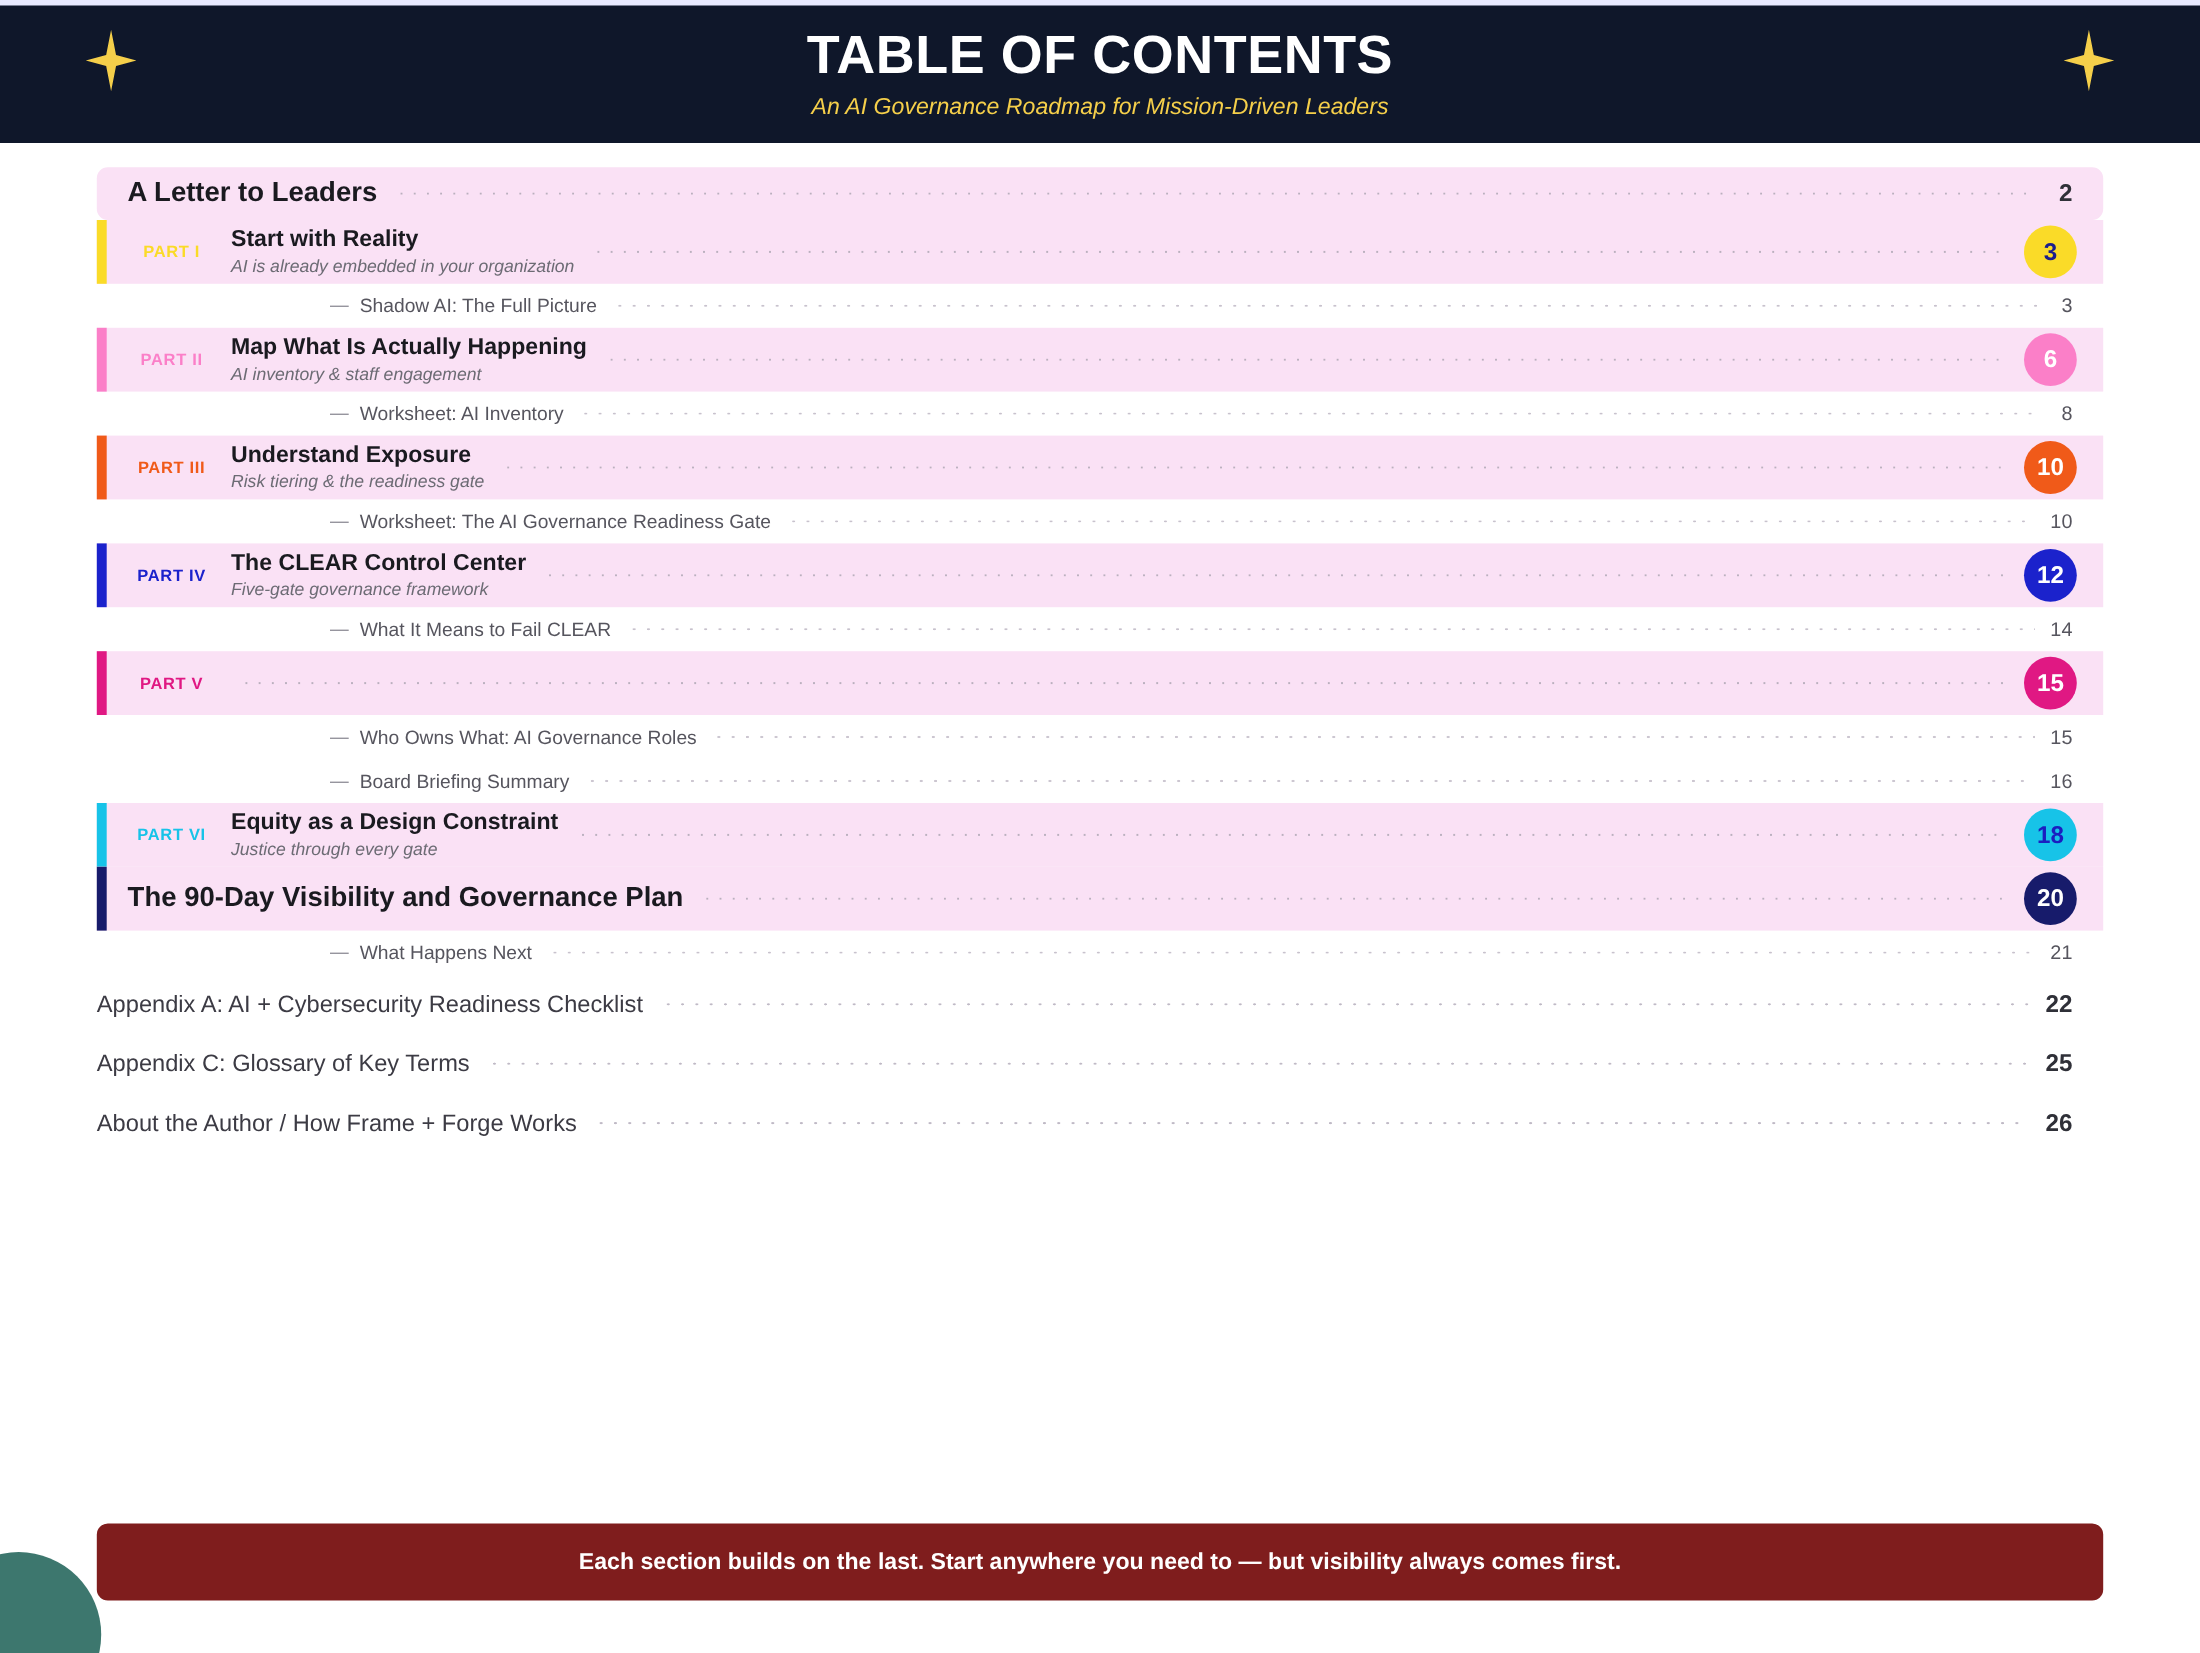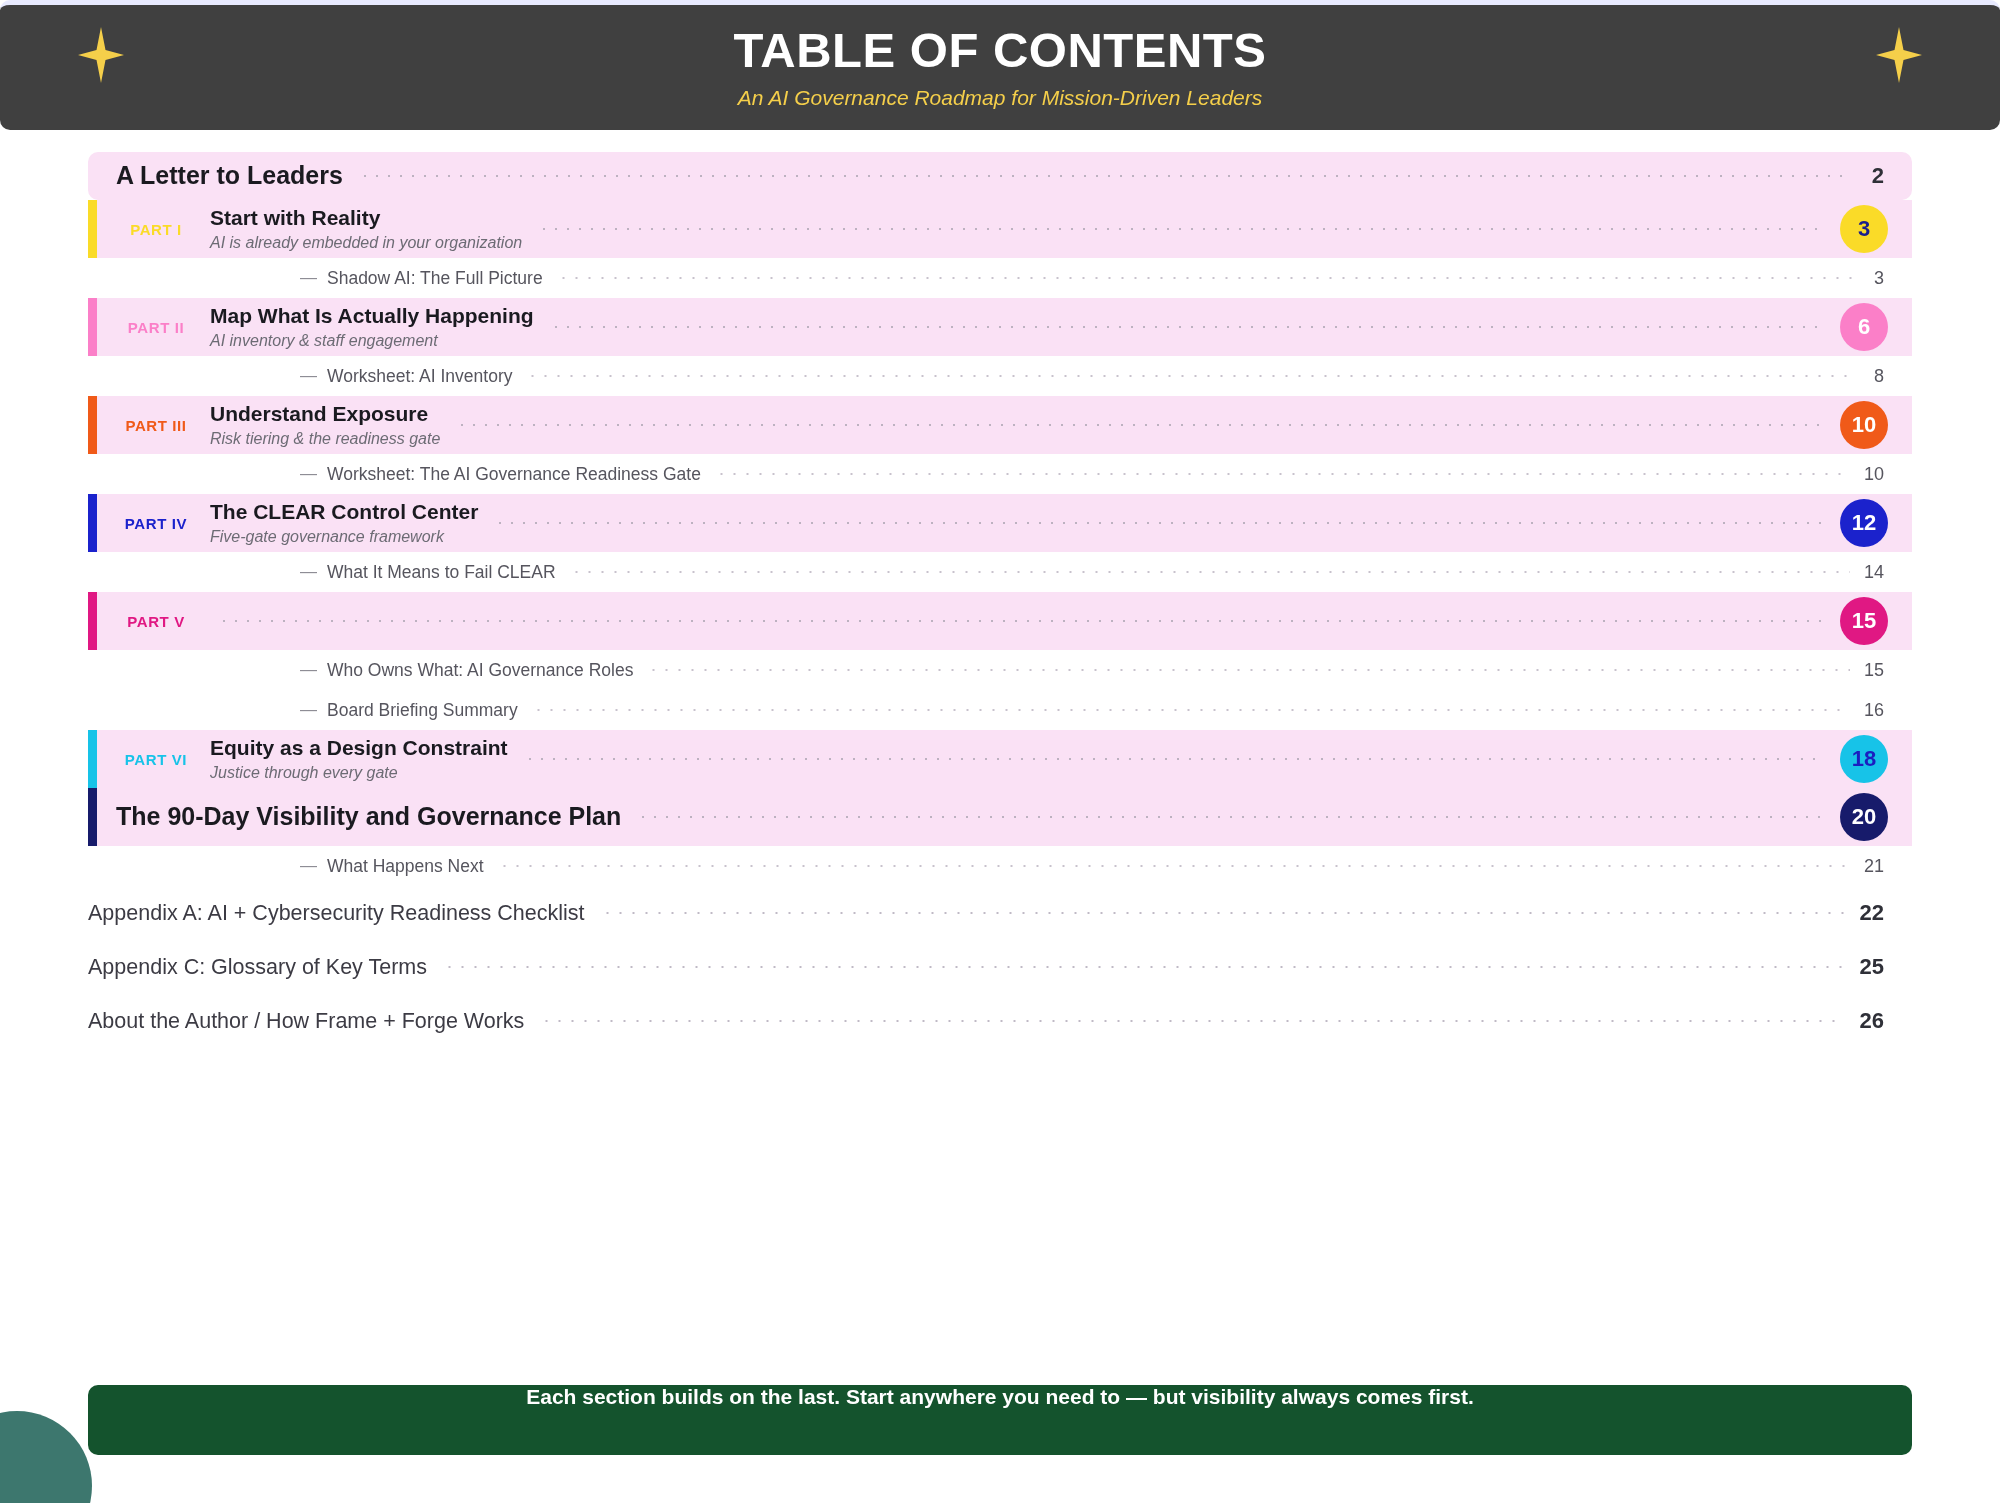--- a/index.html
+++ b/index.html
@@ -31,28 +31,27 @@
     background: #2d6b62;
     opacity: 0.92;
     z-index: 0;
   }
 
   
   .header {
     position: relative;
     width: 2000px;
     height: 130px;
-    background: #404040;
+    background: #0f172a;
     border-top: 5px solid #e8eaff;
     display: flex;
     align-items: center;
     justify-content: center;
     flex-direction: column;
     z-index: 2;
-    border-radius: 10px;
   }
   .header-title {
     color: #ffffff;
     font-size: 49px;
     font-weight: bold;
     letter-spacing: 0.5px;
     line-height: 1.05;
   }
   .header-subtitle {
     color: #f5cf4a;
@@ -228,23 +227,24 @@
     position: absolute;
     left: 0;
     bottom: 0;
     width: 2000px;
     padding: 0 88px 48px 88px;
     z-index: 2;
   }
   .footer-banner {
     width: 1824px;
     height: 70px;
-    background: #14532d;
+    background: #7f1d1d;
     border-radius: 10px;
     display: flex;
+    align-items: center;
     justify-content: center;
   }
   .footer-text {
     color: #ffffff;
     font-size: 21px;
     font-weight: bold;
   }
 </style>
 </head>
 <body>

